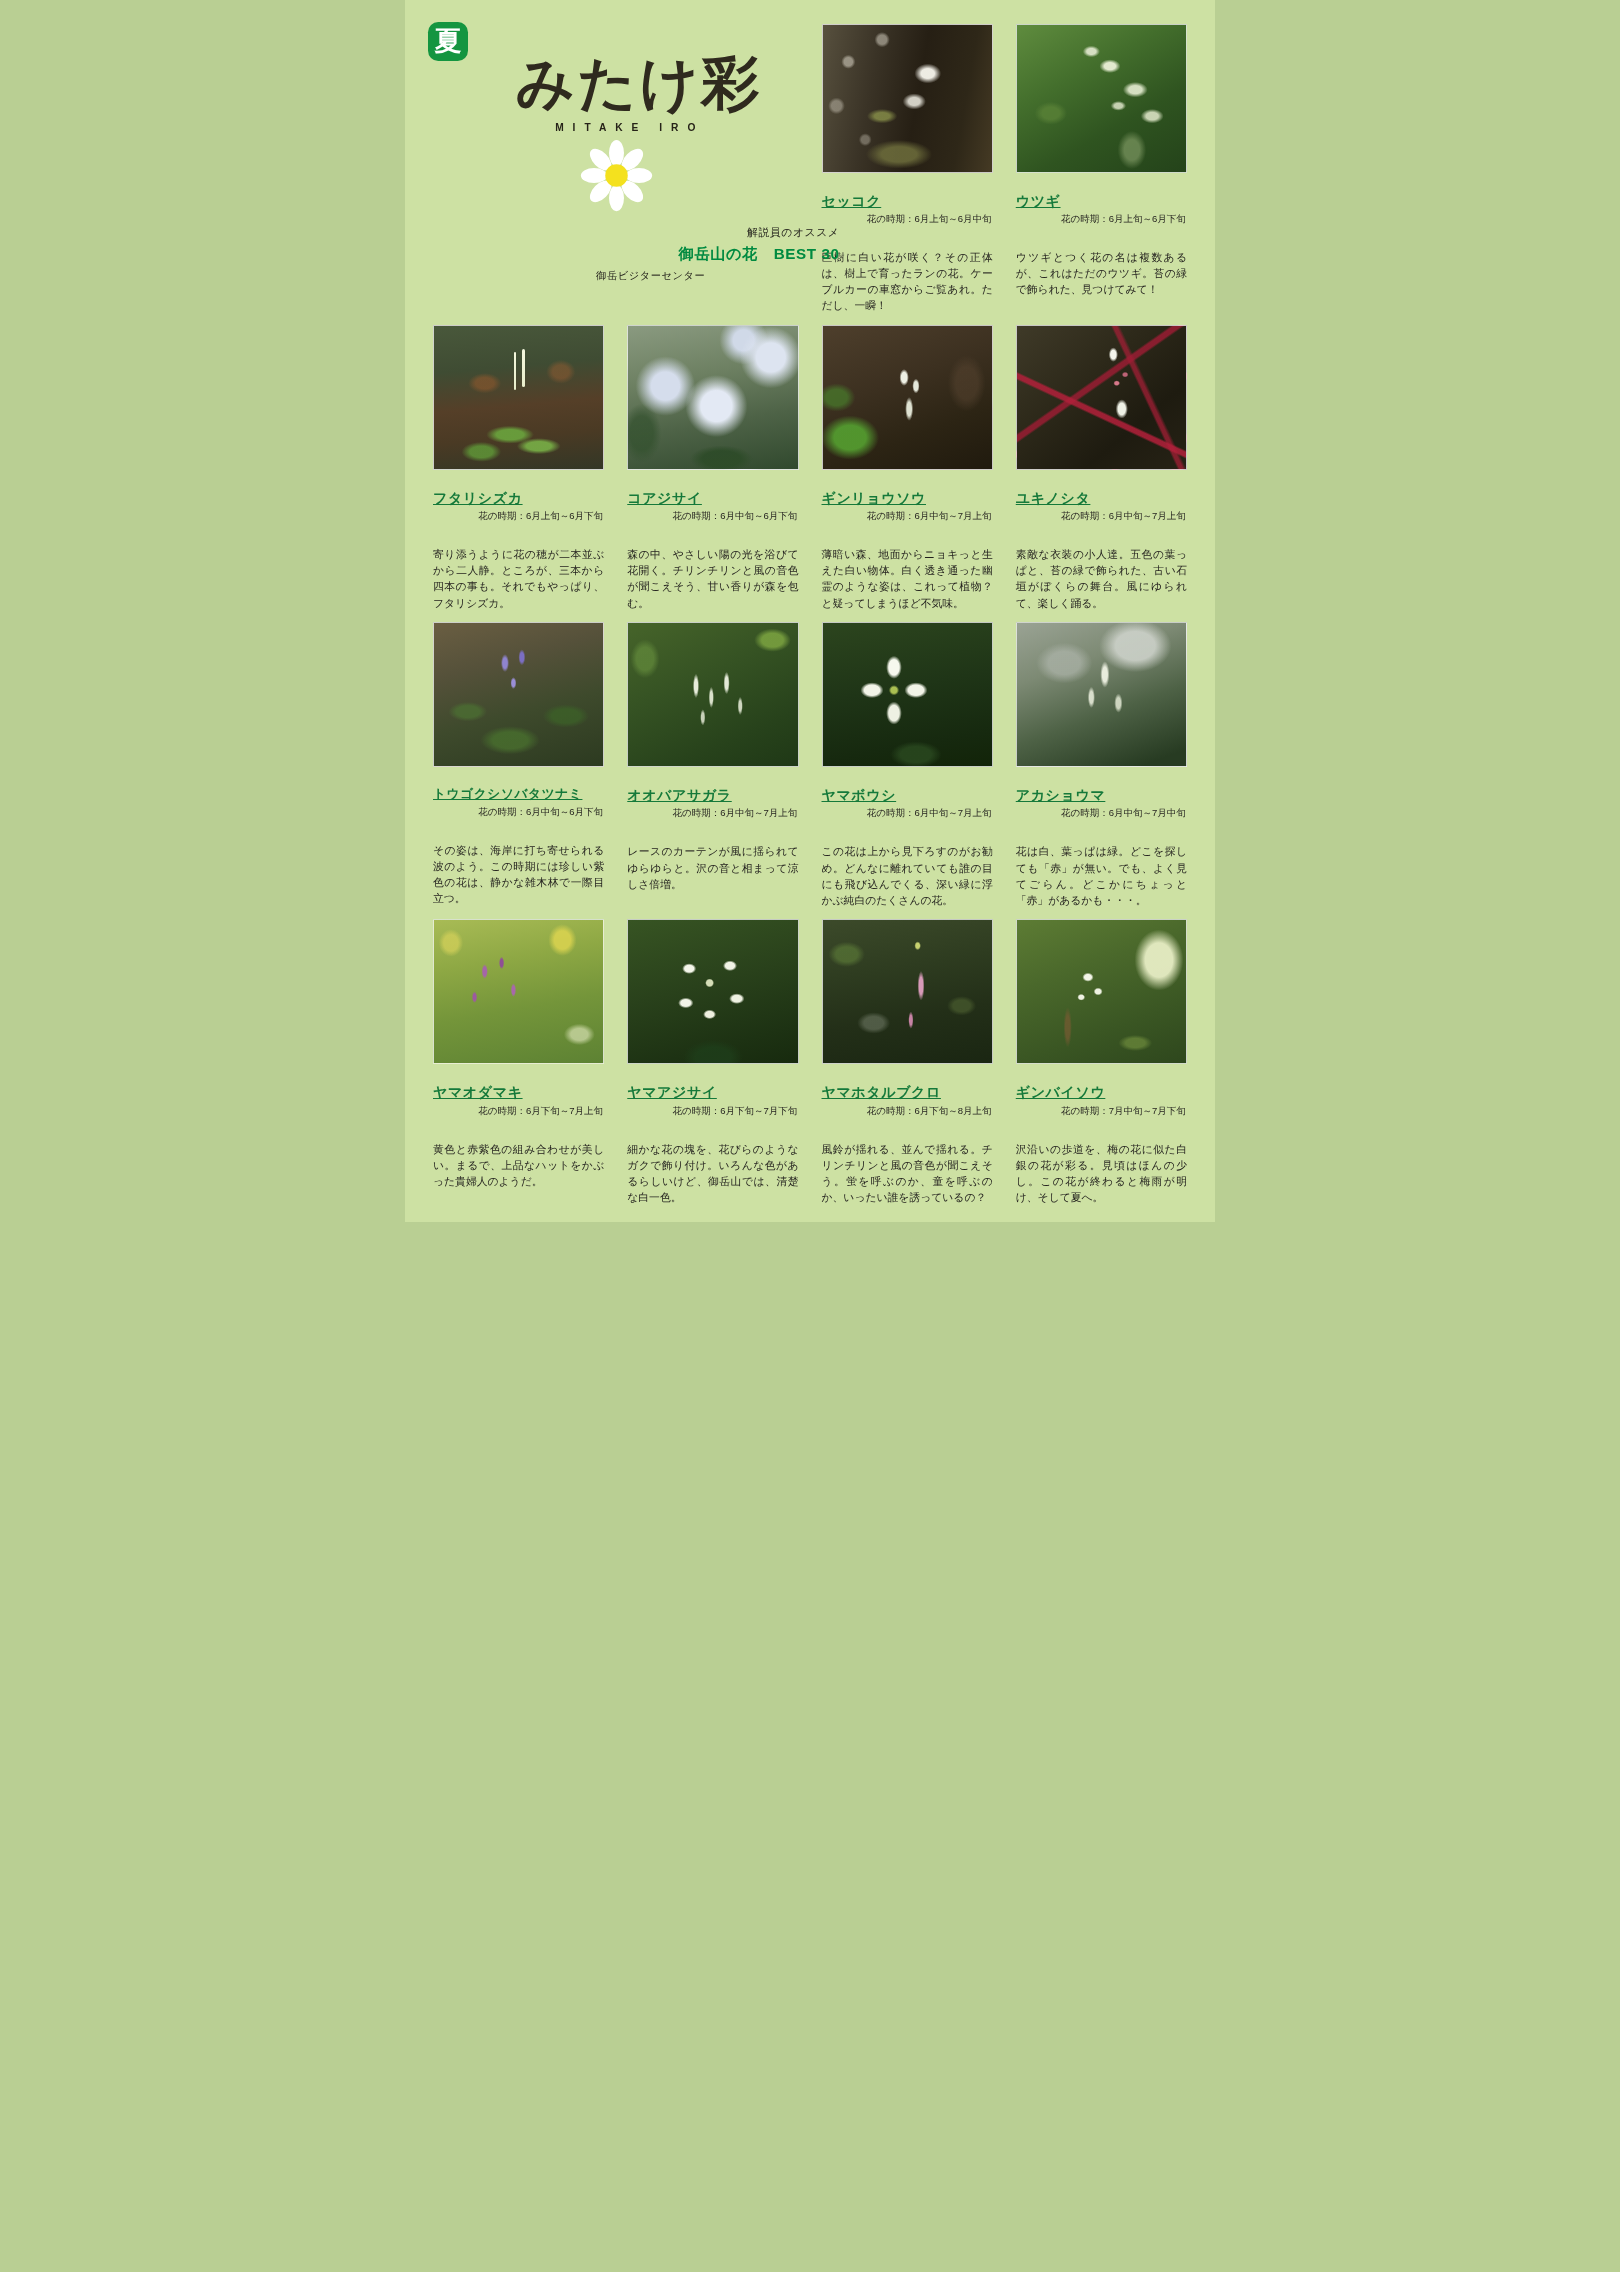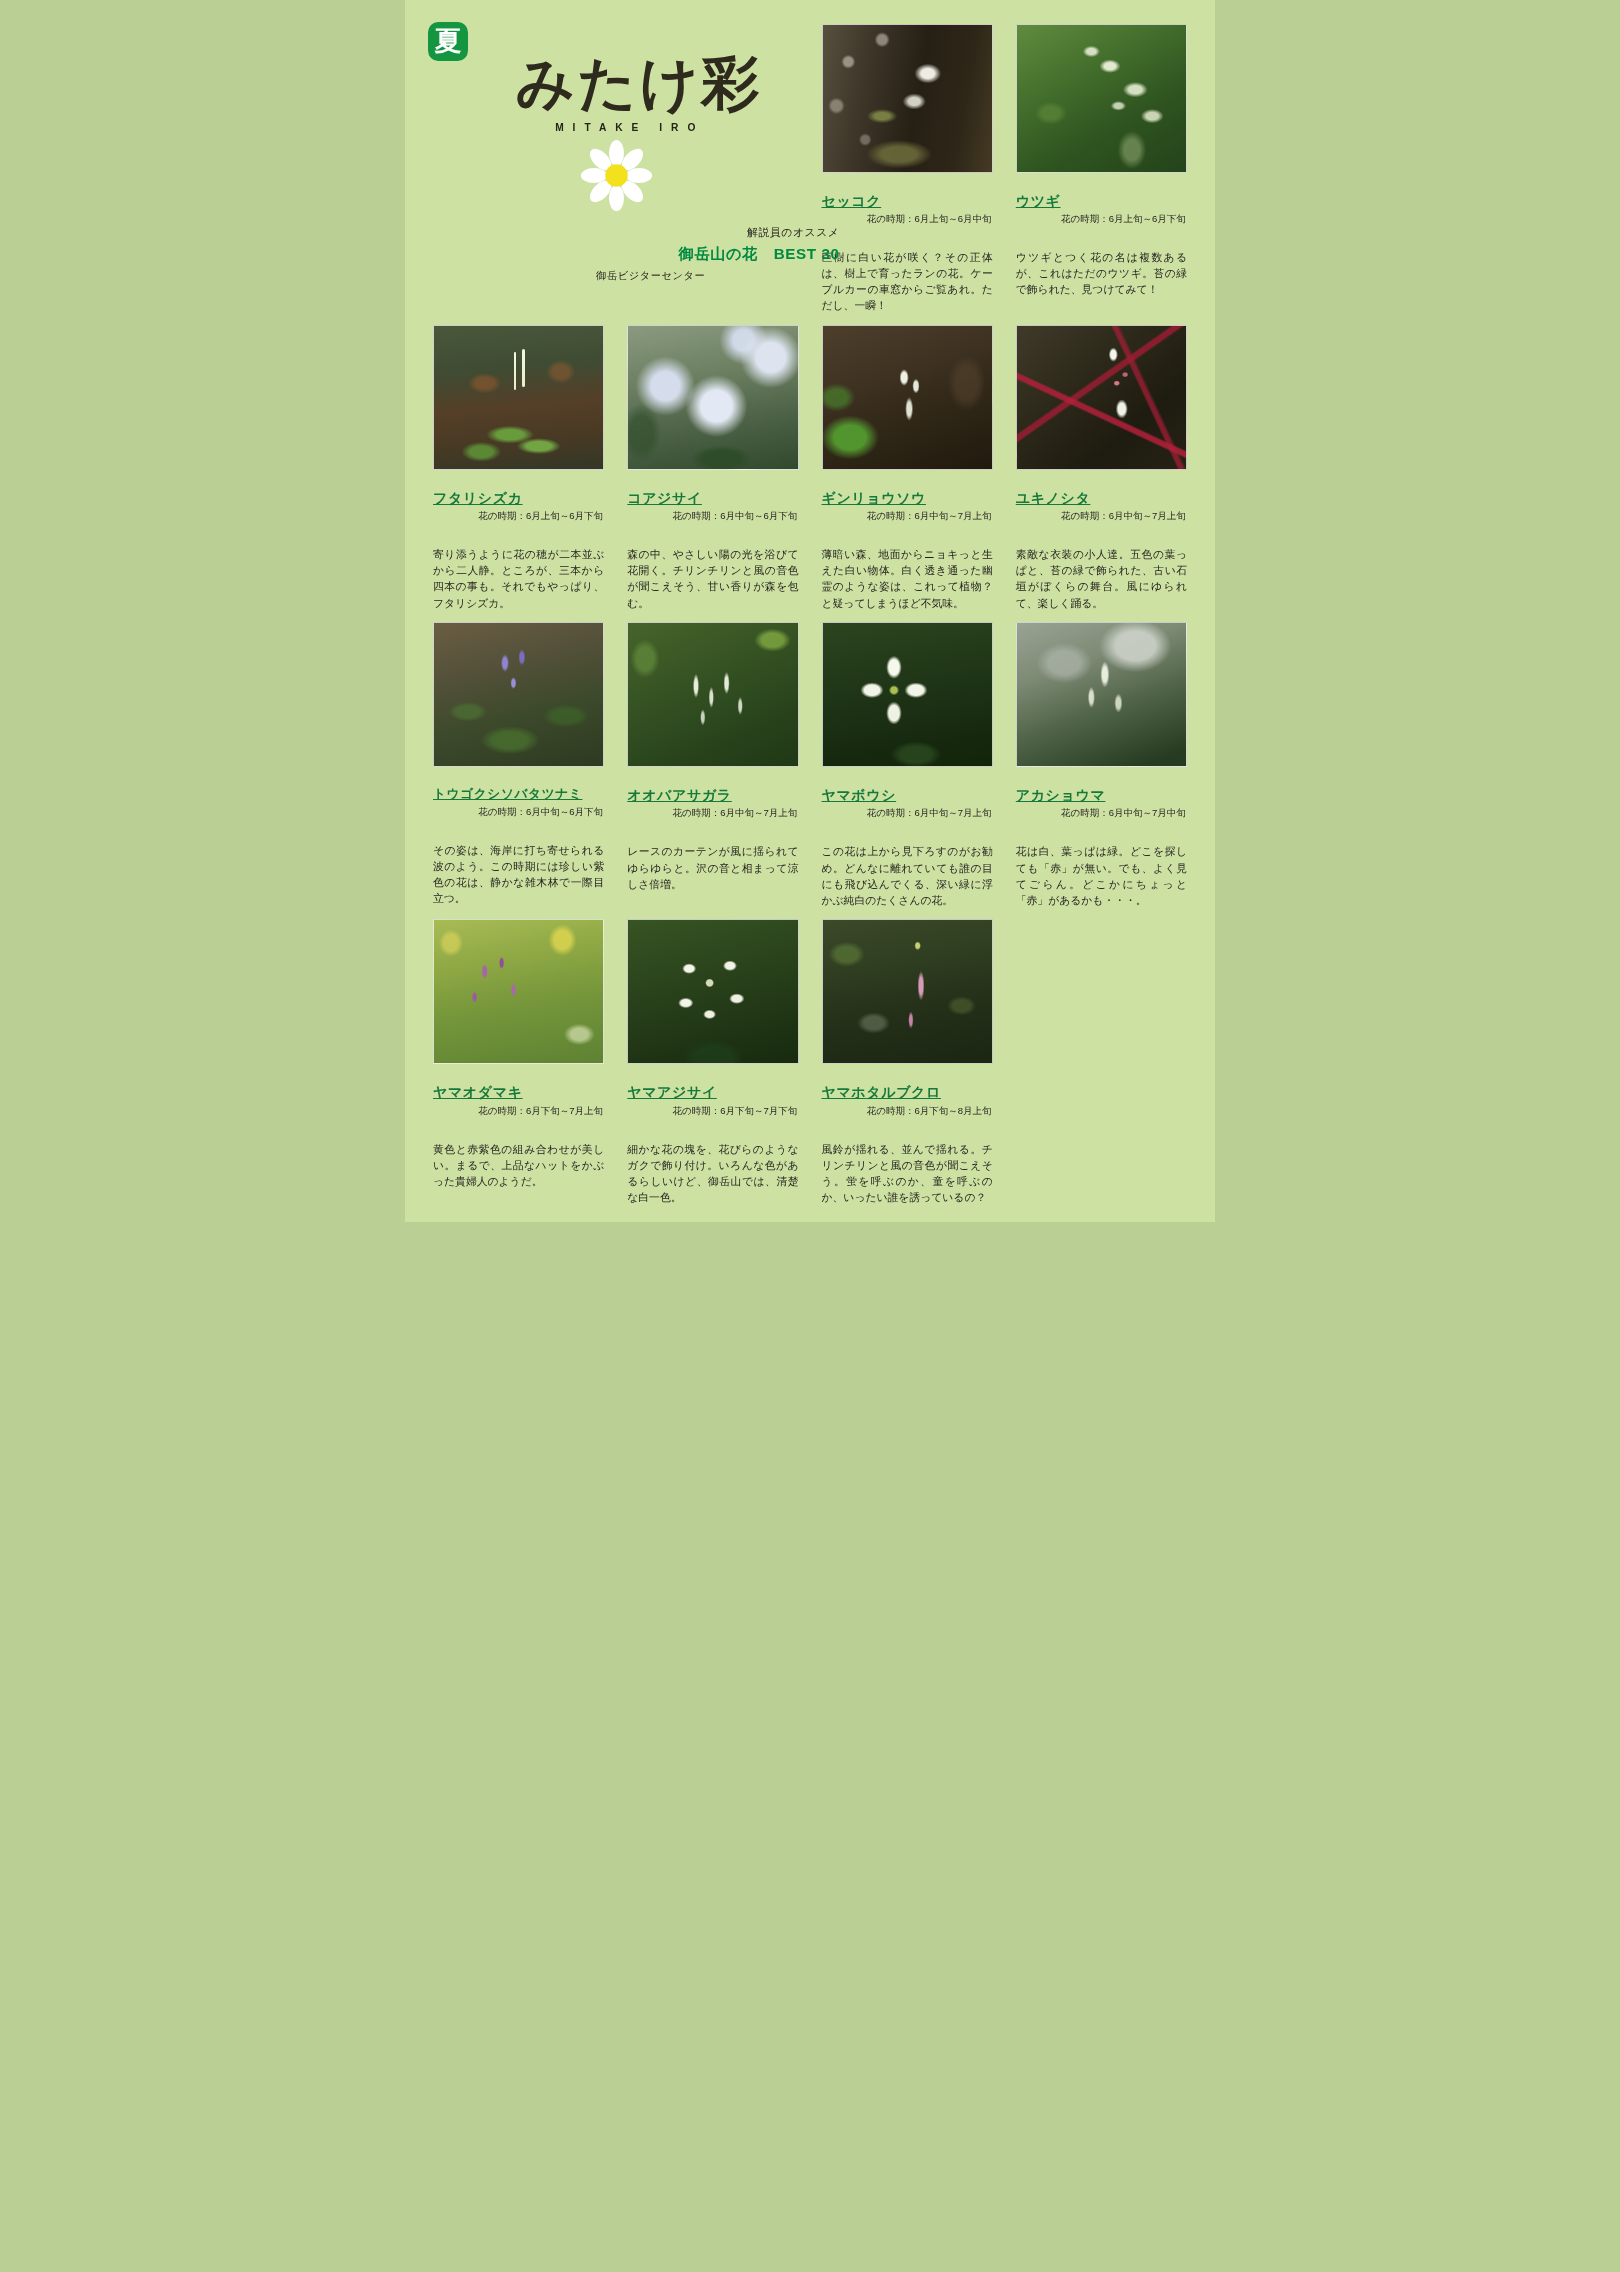--- a/index.html
+++ b/index.html
@@ -275,15 +275,21 @@
     <p class="flower-desc">細かな花の塊を、花びらのようなガクで飾り付け。いろんな色があるらしいけど、御岳山では、清楚な白一色。</p>
   </section>
 
   <section class="card">
     <div class="photo ph-yamahotarubukuro"></div>
     <h2 class="flower-name">ヤマホタルブクロ</h2>
     <div class="bloom-period">花の時期：6月下旬～8月上旬</div>
     <p class="flower-desc">風鈴が揺れる、並んで揺れる。チリンチリンと風の音色が聞こえそう。蛍を呼ぶのか、童を呼ぶのか、いったい誰を誘っているの？</p>
   </section>
 
+  <section class="card">
+    <div class="photo ph-ginbaisou"></div>
+    <h2 class="flower-name">ギンバイソウ</h2>
+    <div class="bloom-period">花の時期：7月中旬～7月下旬</div>
+    <p class="flower-desc">沢沿いの歩道を、梅の花に似た白銀の花が彩る。見頃はほんの少し。この花が終わると梅雨が明け、そして夏へ。</p>
+  </section>
 
 </div>
 
 
 </body></html>

